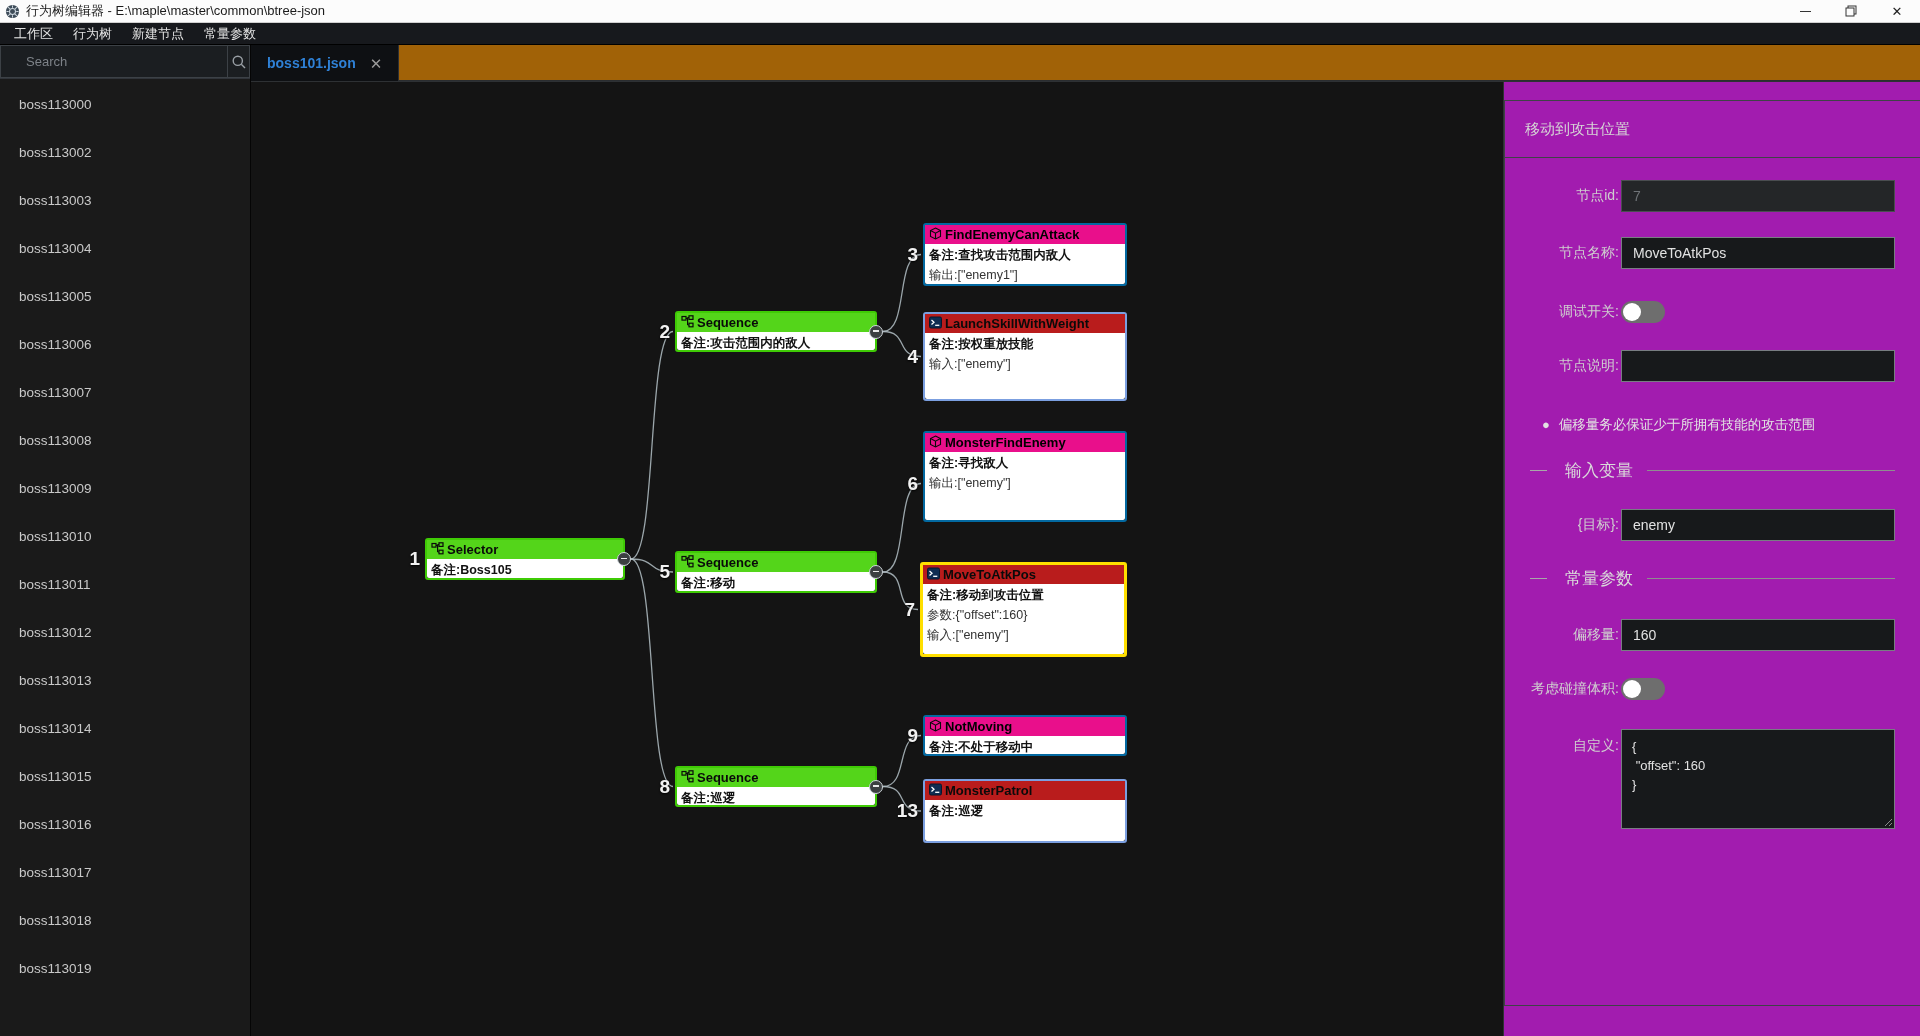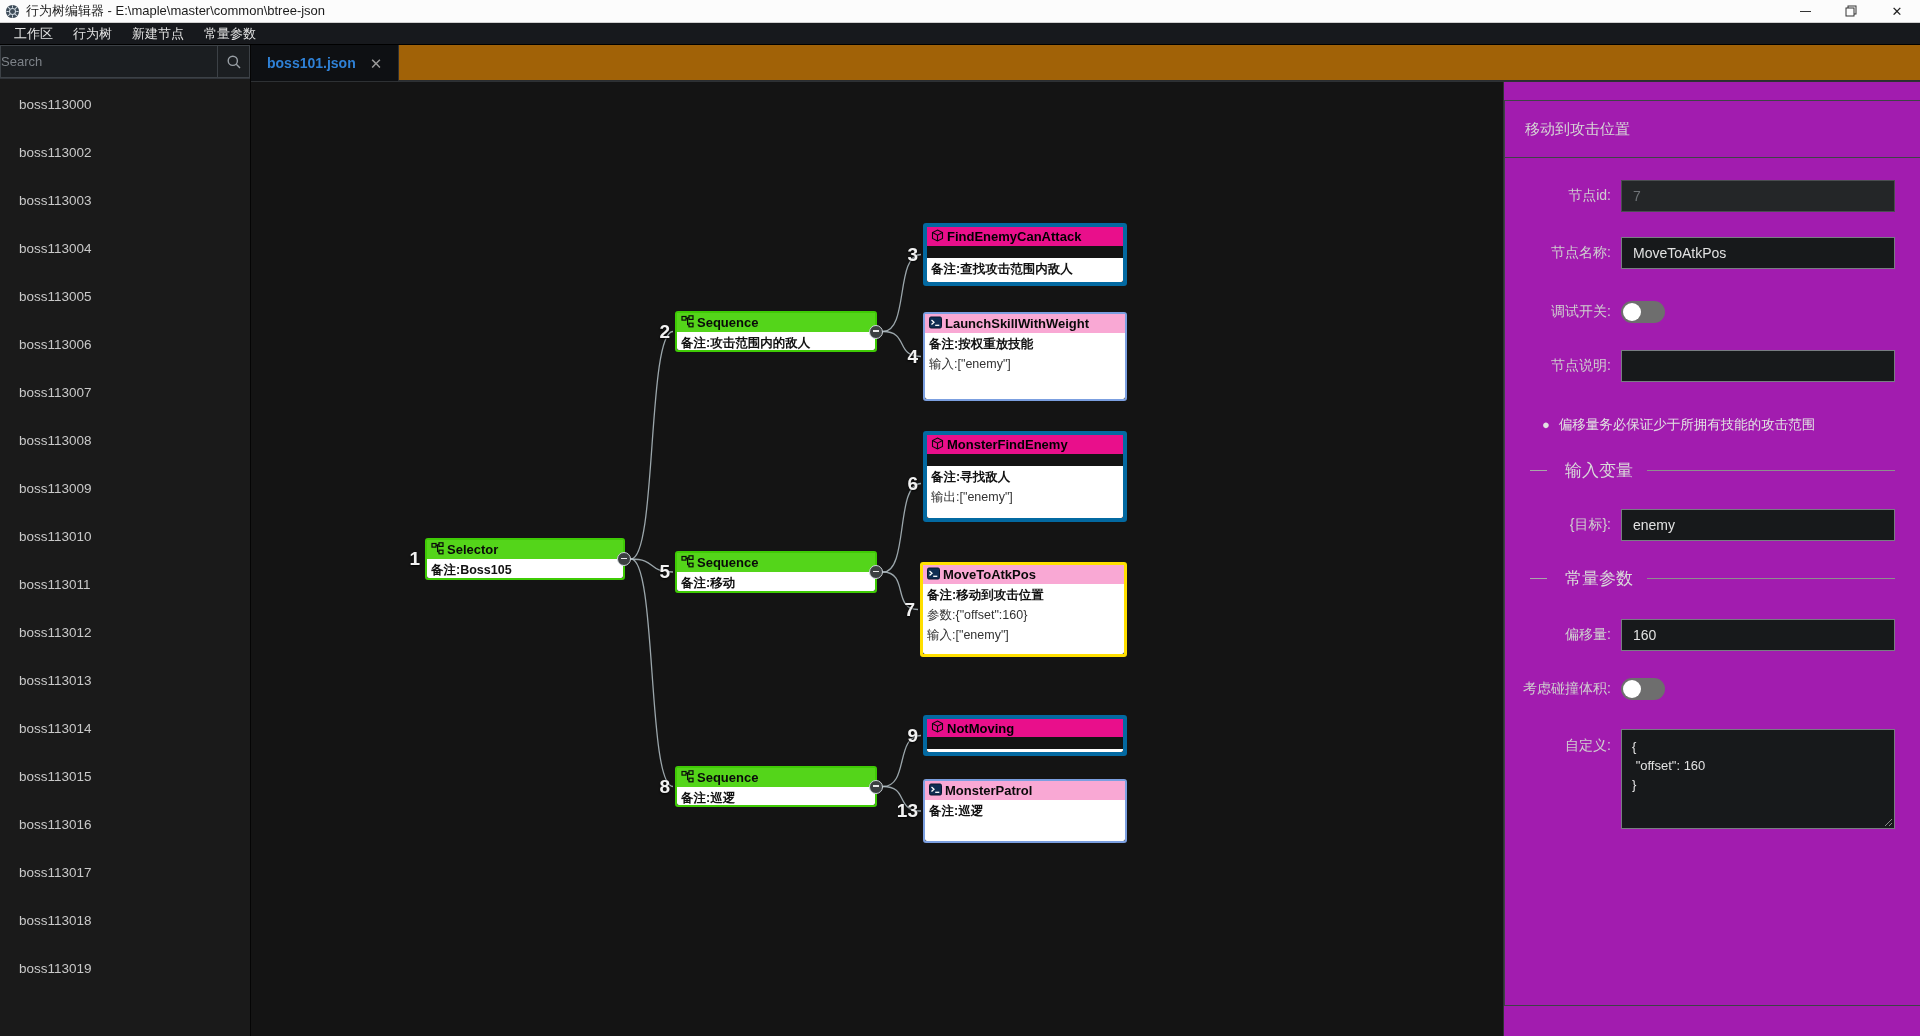--- a/index.html
+++ b/index.html
@@ -22,21 +22,21 @@
   .menu-item { color:#e4e4e4; font-size:13px; padding:2px 8px; cursor:default; }
 
   
   .main { display:flex; height:991px; }
 
   
   .sidebar { width:251px; background:#1a1a1a; display:flex; flex-direction:column;
              border-right:1px solid #050505; }
   .search-row { height:34px; display:flex; border-bottom:1px solid #30343a; }
   .search-input { flex:1; background:#1b1e21; border:1px solid #3c4146; border-right:none;
-                  color:#d6d6d6; font-size:13px; padding:0 0; outline:none; }
+                  color:#d6d6d6; font-size:13px; padding:0 25px; outline:none; }
   .search-input::placeholder { color:#7d8288; }
   .search-btn { width:33px; background:#1b1e21; border:1px solid #3c4146; display:flex;
                 align-items:center; justify-content:center; }
   .boss-list { flex:1; overflow:hidden; padding-top:1px; }
   .boss-item { height:48px; display:flex; align-items:center; padding-left:19px;
                color:#c9c9c9; font-size:13.5px; position:relative; cursor:pointer; }
   .boss-item.selected { background:#12202c; color:#2f81d6; }
   .boss-item.selected::after { content:""; position:absolute; right:0; top:0; bottom:0;
                width:5px; background:#2a7fd4; }
 
@@ -57,43 +57,43 @@
   .bt-node { position:absolute; border-radius:3px; display:flex; flex-direction:column; cursor:pointer; }
   .bt-node .hd { height:19px; display:flex; align-items:center; gap:3px; padding:0 4px;
                  font-size:13px; font-weight:bold; color:#0a0a0a; white-space:nowrap; overflow:hidden; }
   .bt-node .bd { flex:1; background:#ffffff; padding:1px 4px 2px 4px; font-size:12.5px; color:#333;
                  border-radius:0 0 2px 2px; overflow:hidden; }
   .bt-node .bd .ln { line-height:20px; white-space:nowrap; }
   .bt-node .bd .ln:first-child { font-weight:bold; color:#111; }
 
   .bt-node.kind-composite { border:2px solid #3fcb05; }
   .bt-node.kind-composite .hd { background:#54d51a; }
-  .bt-node.kind-condition { border:4px solid #0369a1;gap:12px; }
+  .bt-node.kind-condition { border:2px solid #0369a1; }
   .bt-node.kind-condition .hd { background:#e90f8b; color:#000; }
   .bt-node.kind-action { border:2px solid #7b9fe0; }
-  .bt-node.kind-action .hd { background:#f9a8d4; }
+  .bt-node.kind-action .hd { background:#b91c1c; }
   .bt-node.sel { border:3px solid #ffdf00; }
 
   .collapse-dot { position:absolute; right:-8px; top:50%; margin-top:-7px; width:14px; height:14px;
                   border-radius:50%; background:#3c3f41; border:1.5px solid #cfd6da; }
   .collapse-dot::after { content:""; position:absolute; left:2.5px; top:4.5px; width:6px; height:1.5px;
                   background:#e8e8e8; }
 
   .node-num { position:absolute; color:#f2f2f2; font-size:19px; font-weight:bold;
               transform:translate(-100%,-50%); text-shadow:0 1px 2px #000; }
 
   
   .panel { flex:1; background:#a21caf; border-left:1px solid #2e3134; position:relative; }
   .panel-box { position:absolute; left:0; right:-1px; top:18px; bottom:30px;
                border:1px solid #3f4246; }
   .panel-header { height:57px; display:flex; align-items:center; padding-left:20px;
                   border-bottom:1px solid #3f4246; color:#d6d6d6; font-size:15px; }
   .panel-body { padding-top:22px; }
   .frow { display:flex; align-items:center; margin:0 25px 0 0; }
-  .frow .flabel { width:116px; text-align:right; color:#cfcfcf; font-size:14px; padding-right:10px;
+  .frow .flabel { width:116px; text-align:right; color:#cfcfcf; font-size:14px; padding-right:2px;
                   flex:none; white-space:nowrap; }
   .finput { flex:1; height:32px; background:#17191b; border:1px solid #787d82; color:#e2e2e2;
             font-size:14px; padding:0 11px; outline:none; font-family:"Liberation Sans",sans-serif; }
   .finput:disabled { background:#242628; border-color:#4a4d50; color:#6f7377; }
   .toggle { width:44px; height:22px; border-radius:11px; background:#6e6e6e; position:relative; cursor:pointer; flex:none; }
   .toggle .knob { position:absolute; left:2px; top:2px; width:18px; height:18px; border-radius:50%; background:#fff; }
   .note-row { display:flex; margin:34px 25px 0 37px; color:#e2e2e2; font-size:13.5px; line-height:17px; }
   .note-row .bullet { margin-right:9px; font-size:13px; }
   .sect { display:flex; align-items:center; margin:26px 25px 0 25px; }
   .sect .dash { width:17px; height:1px; background:#a8a8a8; flex:none; }

